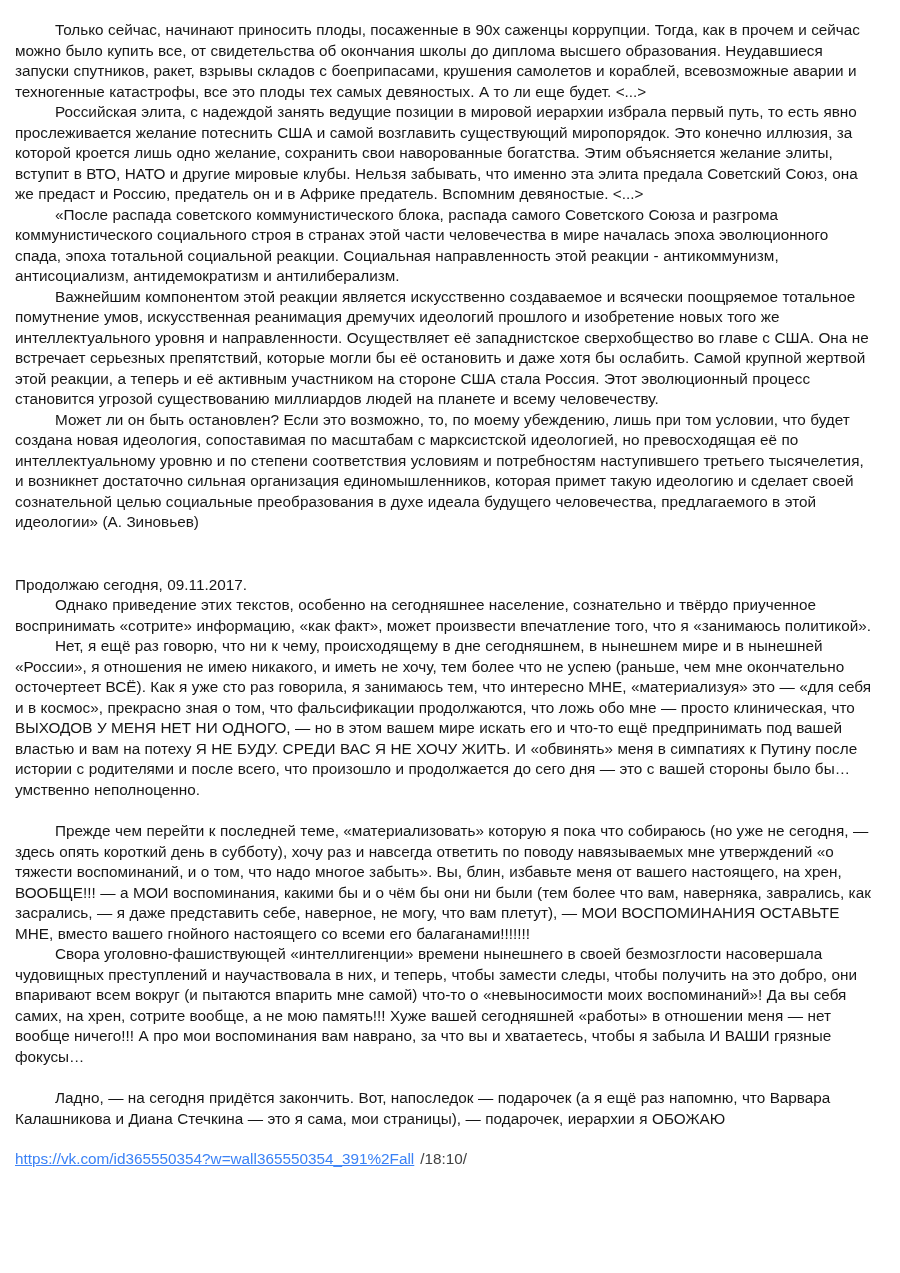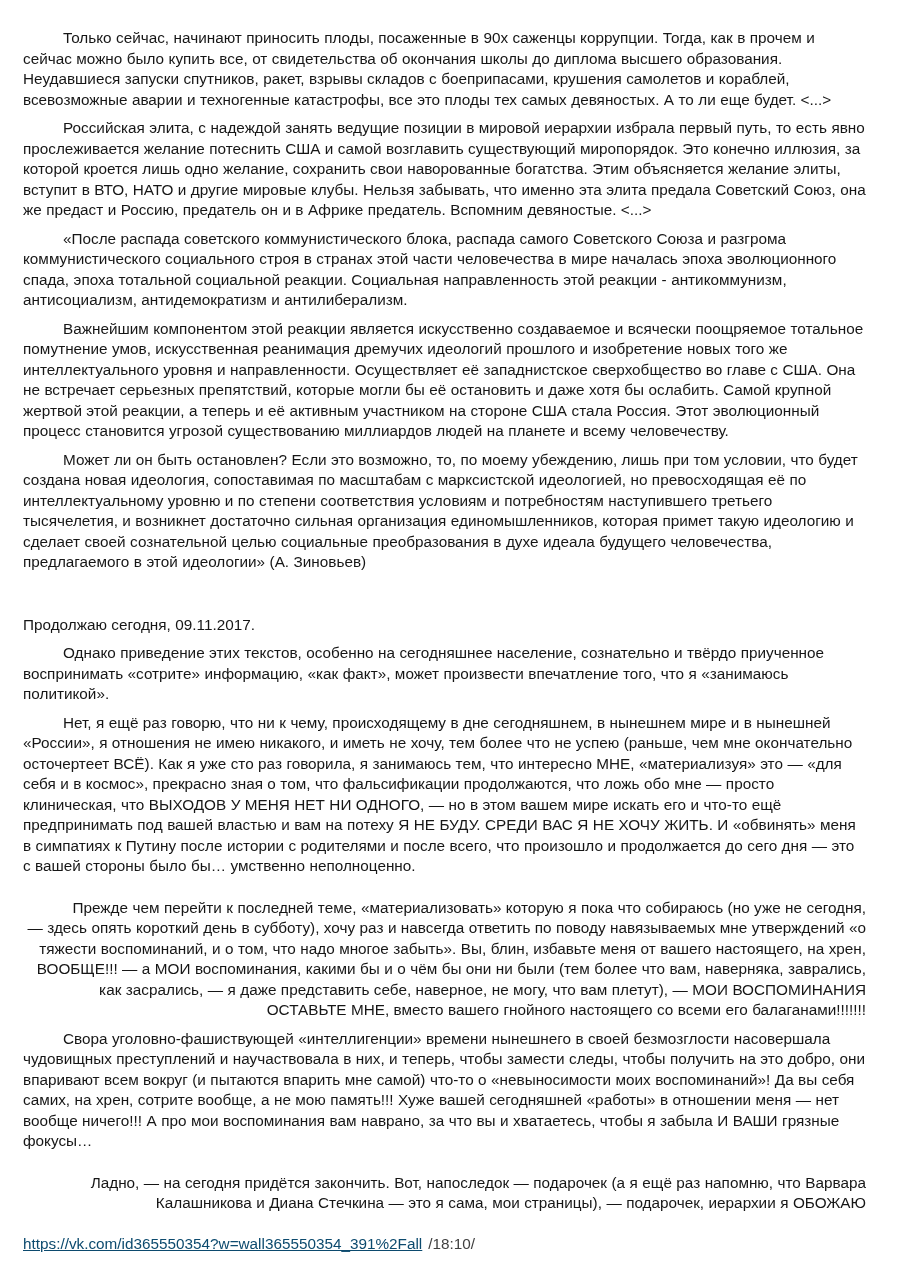--- a/index.html
+++ b/index.html
@@ -17,44 +17,43 @@
   .doc {
     box-sizing: border-box;
     width: 900px;
     height: 1273px;
     padding: 20px 26px 16px 15px;
     font-size: 15.3px;
     line-height: 20.5px;
     text-align: left;
   }
   .para {
-    margin: 8px;
+    margin: 0;
     text-indent: 40px;
     word-spacing: 0.2px;
   }
   .sep-row {
     margin-top: 17px;
     text-indent: 0;
     letter-spacing: 1px;
     white-space: nowrap;
   }
   .date-line {
     margin-top: 42px;
     text-indent: 0;
   }
   .mt-blank {
     margin-top: 21px;
-    text-align: right;
   }
   .footer-line {
     margin-top: 20px;
     text-indent: 0;
   }
   .vk-link {
-    color: #0c4a6e;
+    color: #3b82f6;
     cursor: pointer;
   }
   .time-note {
     color: #404040;
     text-decoration: none;
     margin-left: 6px;
   }
 </style>
 </head>
 <body>

